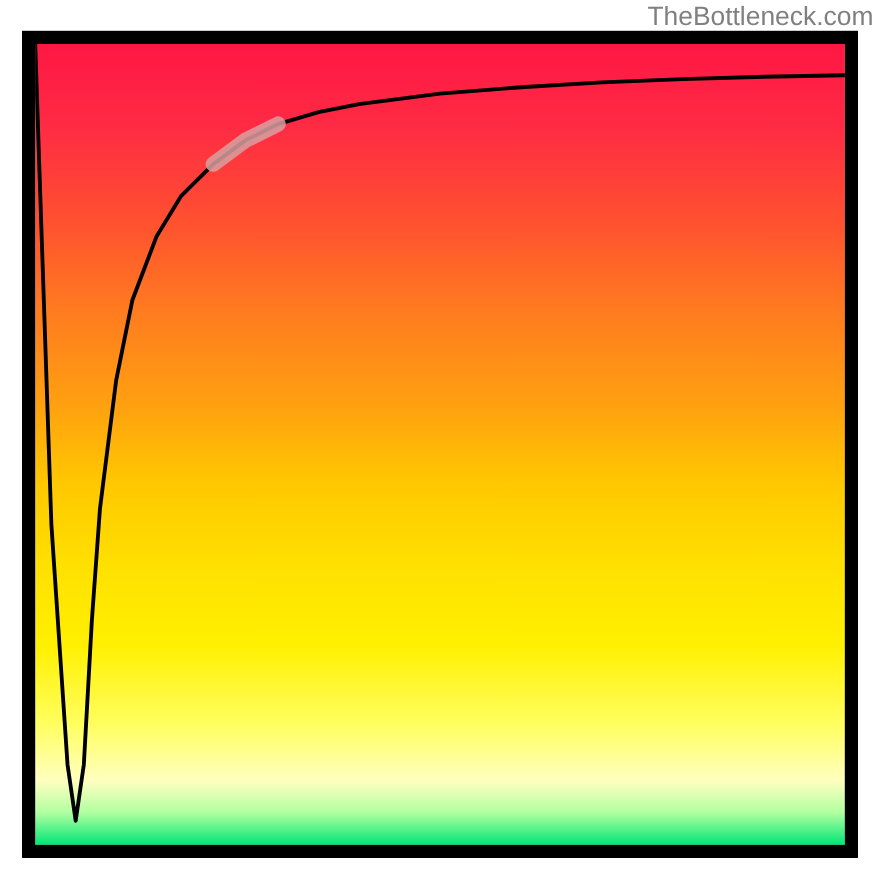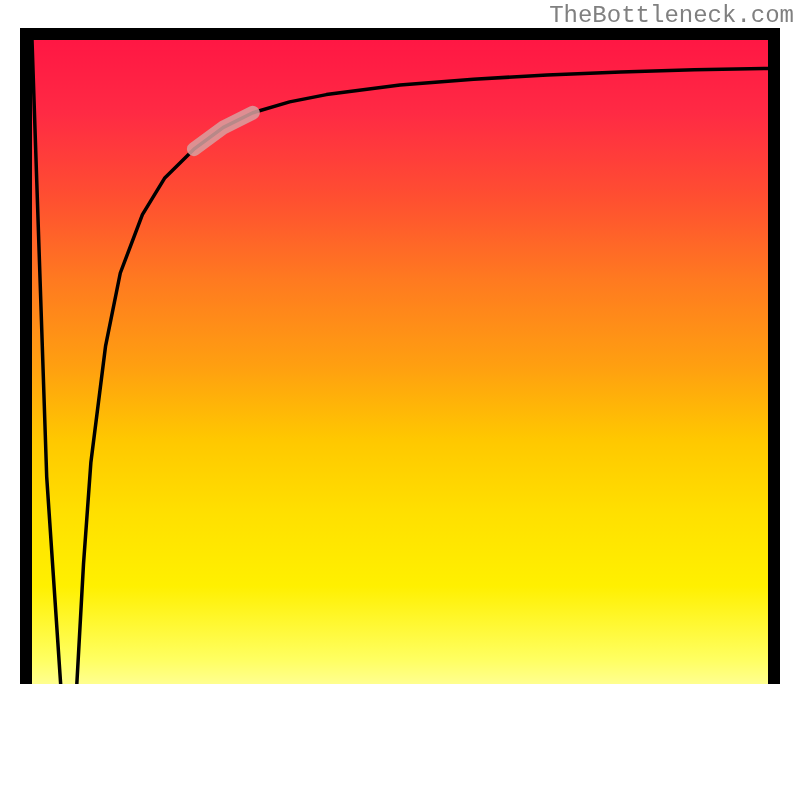--- a/index.html
+++ b/index.html
@@ -3,23 +3,22 @@
 <meta charset="utf-8">
 <style>
   body {
     margin: 0;
     padding: 0;
     background: #ffffff;
     font-family: Arial, sans-serif;
   }
   .container {
     width: 800px;
-    height: 684px;
+    height: 800px;
     position: relative;
-    font-family: Liberation Mono, monospace;
   }
   .watermark {
     position: absolute;
     top: 2px;
     right: 6px;
     color: #808080;
     font-size: 24px;
     font-weight: 400;
     z-index: 10;
   }

